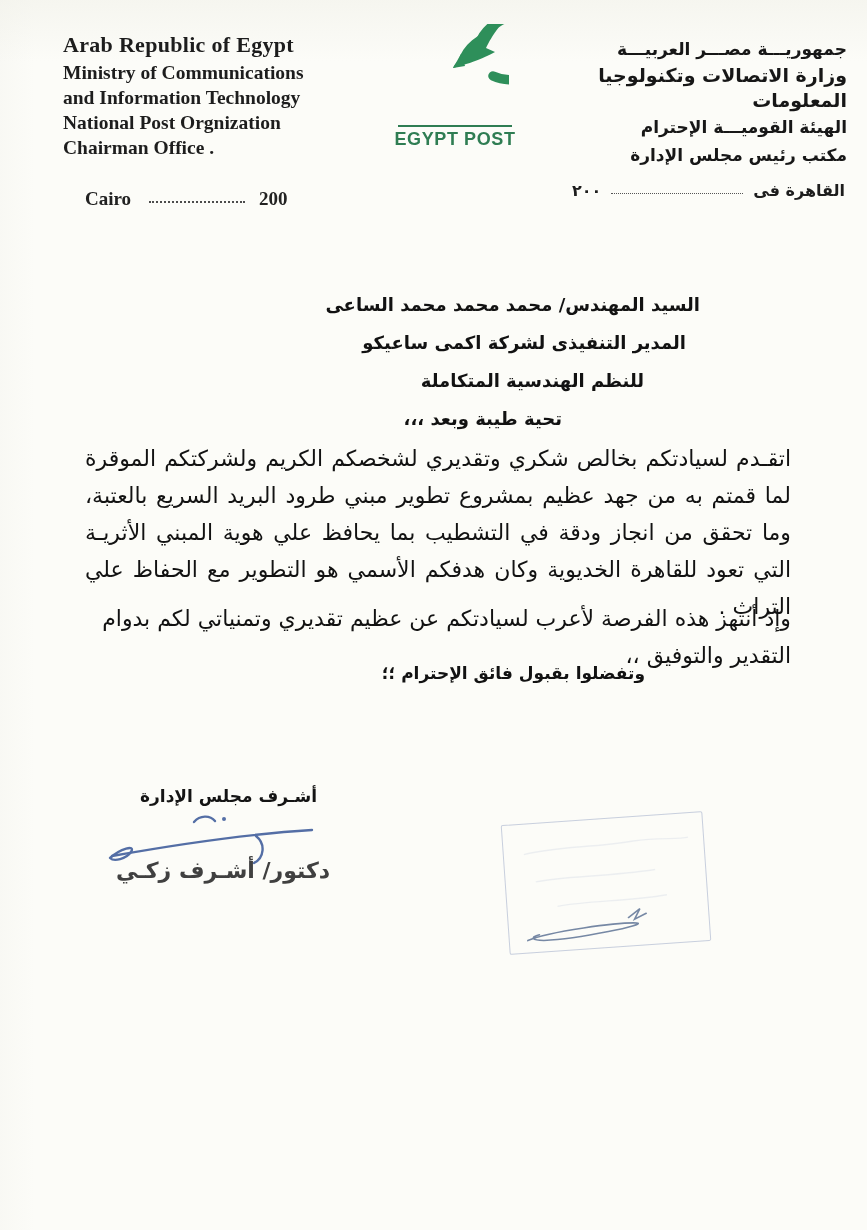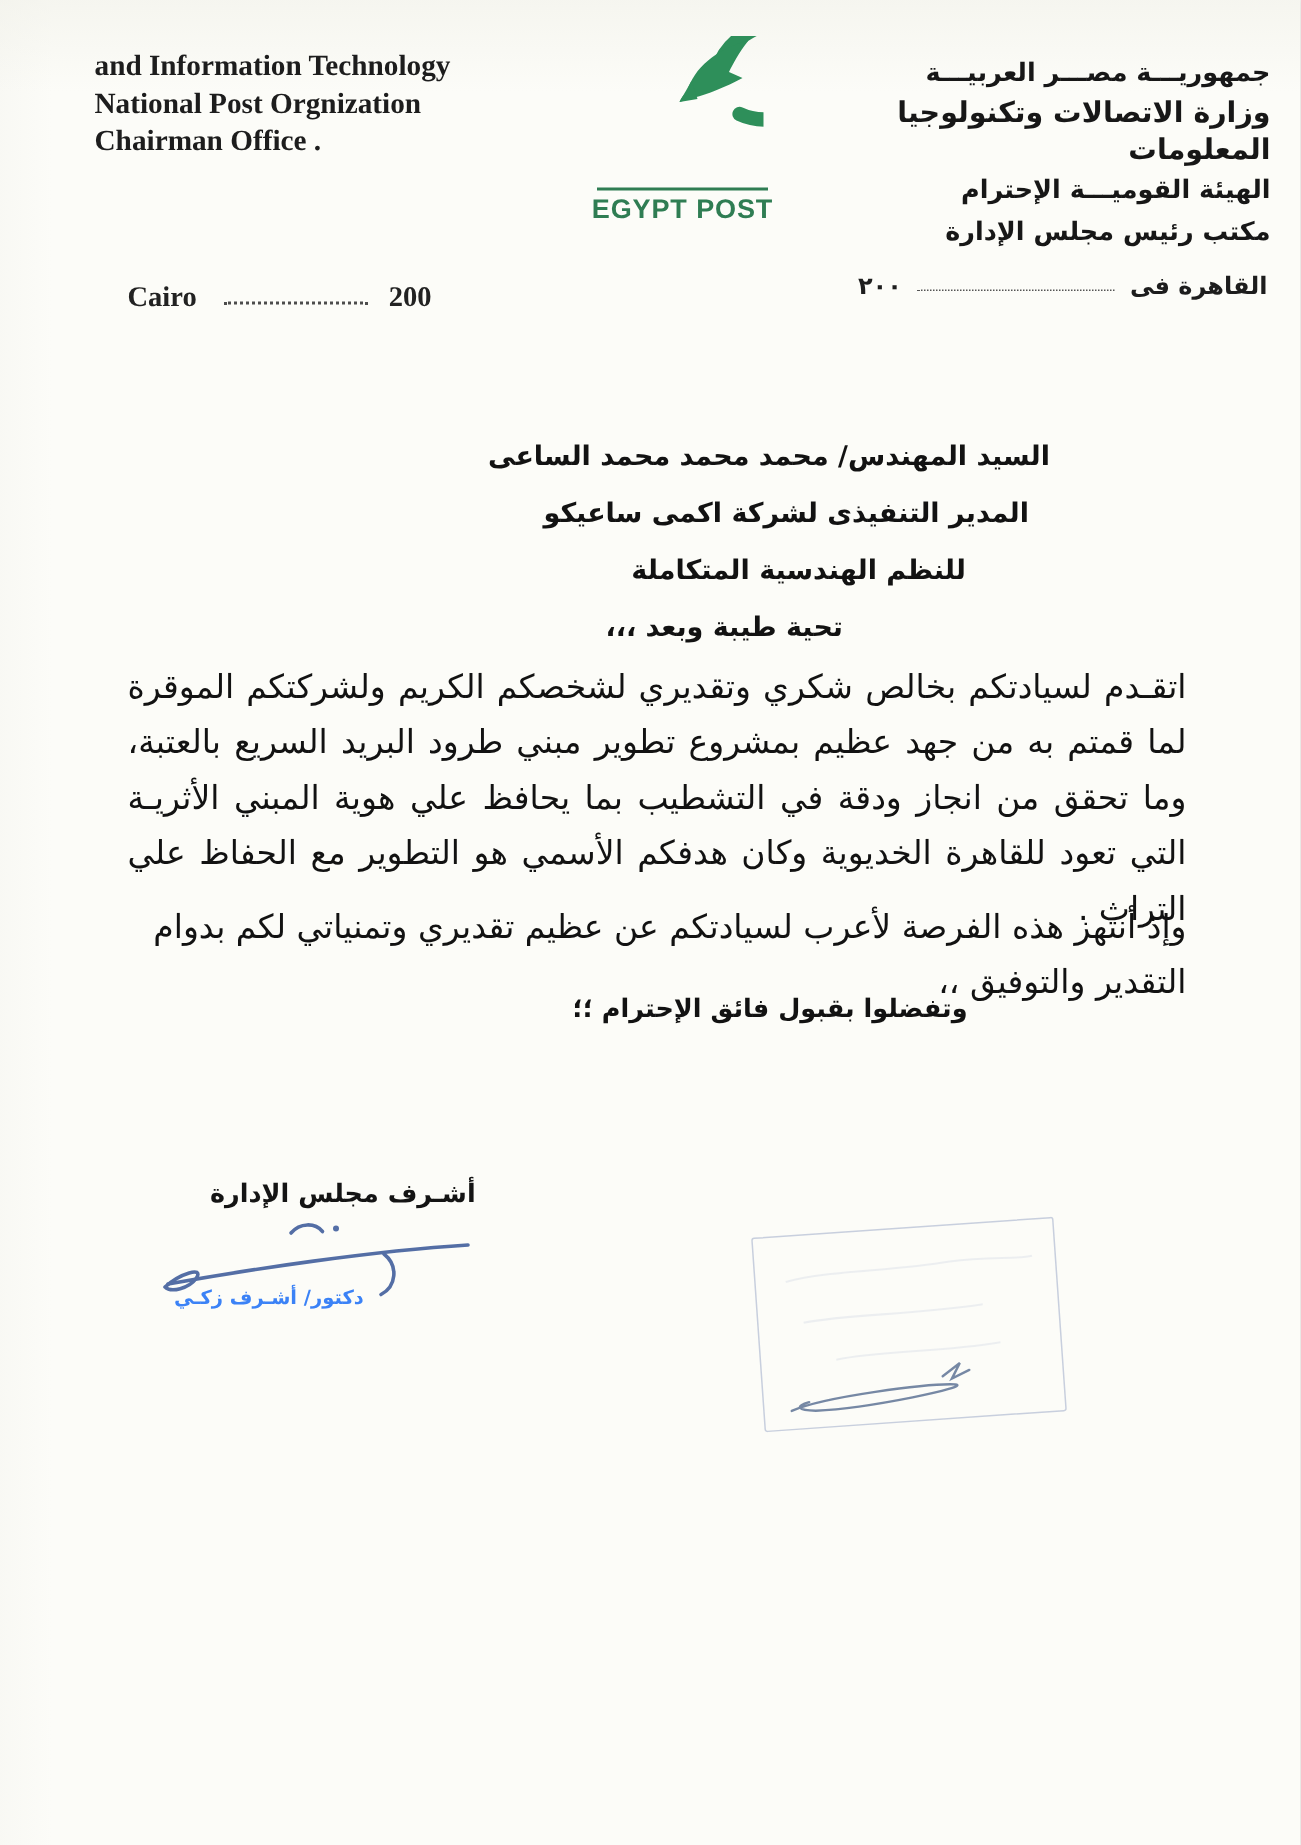--- a/index.html
+++ b/index.html
@@ -81,37 +81,39 @@
   }
 
   
   .sig-title{
     position:absolute;left:140px;top:786px;direction:rtl;
     font-size:17px;font-weight:bold;color:#141414;white-space:nowrap;
   }
   .sig-ink{position:absolute;left:98px;top:806px;}
   .sig-name{
     position:absolute;left:116px;top:858px;direction:rtl;
-    font-size:13px;font-weight:bold;color:#3b82f6;letter-spacing:.5px;white-space:nowrap;
+    font-size:22px;font-weight:bold;color:#404040;letter-spacing:.5px;white-space:nowrap;
   }
 
   
   .stamp{
     position:absolute;left:505px;top:818px;width:200px;height:128px;
     border:1px solid rgba(115,135,180,.38);border-radius:2px;
     transform:rotate(-4deg);
   }
   .stamp .ghost{position:absolute;inset:0;opacity:.12;}
 </style>
 </head>
 <body>
 
 <div class="page">
 
   <div class="lh-en">
+    <div class="l0">Arab Republic of Egypt</div>
+    <div class="ln">Ministry of Communications</div>
     <div class="ln">and Information Technology</div>
     <div class="ln">National Post Orgnization</div>
     <div class="ln">Chairman Office .</div>
   </div>
 
   <div class="logo">
     <span>
       <svg width="108" height="98" viewBox="0 0 108 98">
         <path d="M 92,52 A 41,31 -22 1 0 78,21" fill="none" stroke="#2e8f5a" stroke-width="9.5" stroke-linecap="round"></path>
         <path d="M 57,37 C 62,21 76,9 98,3 C 91,12 88,18 85,24 L 94,28 C 83,34 70,39 62,41 L 52,44 C 53,41 55,39 57,37 Z" fill="#2e8f5a"></path>

